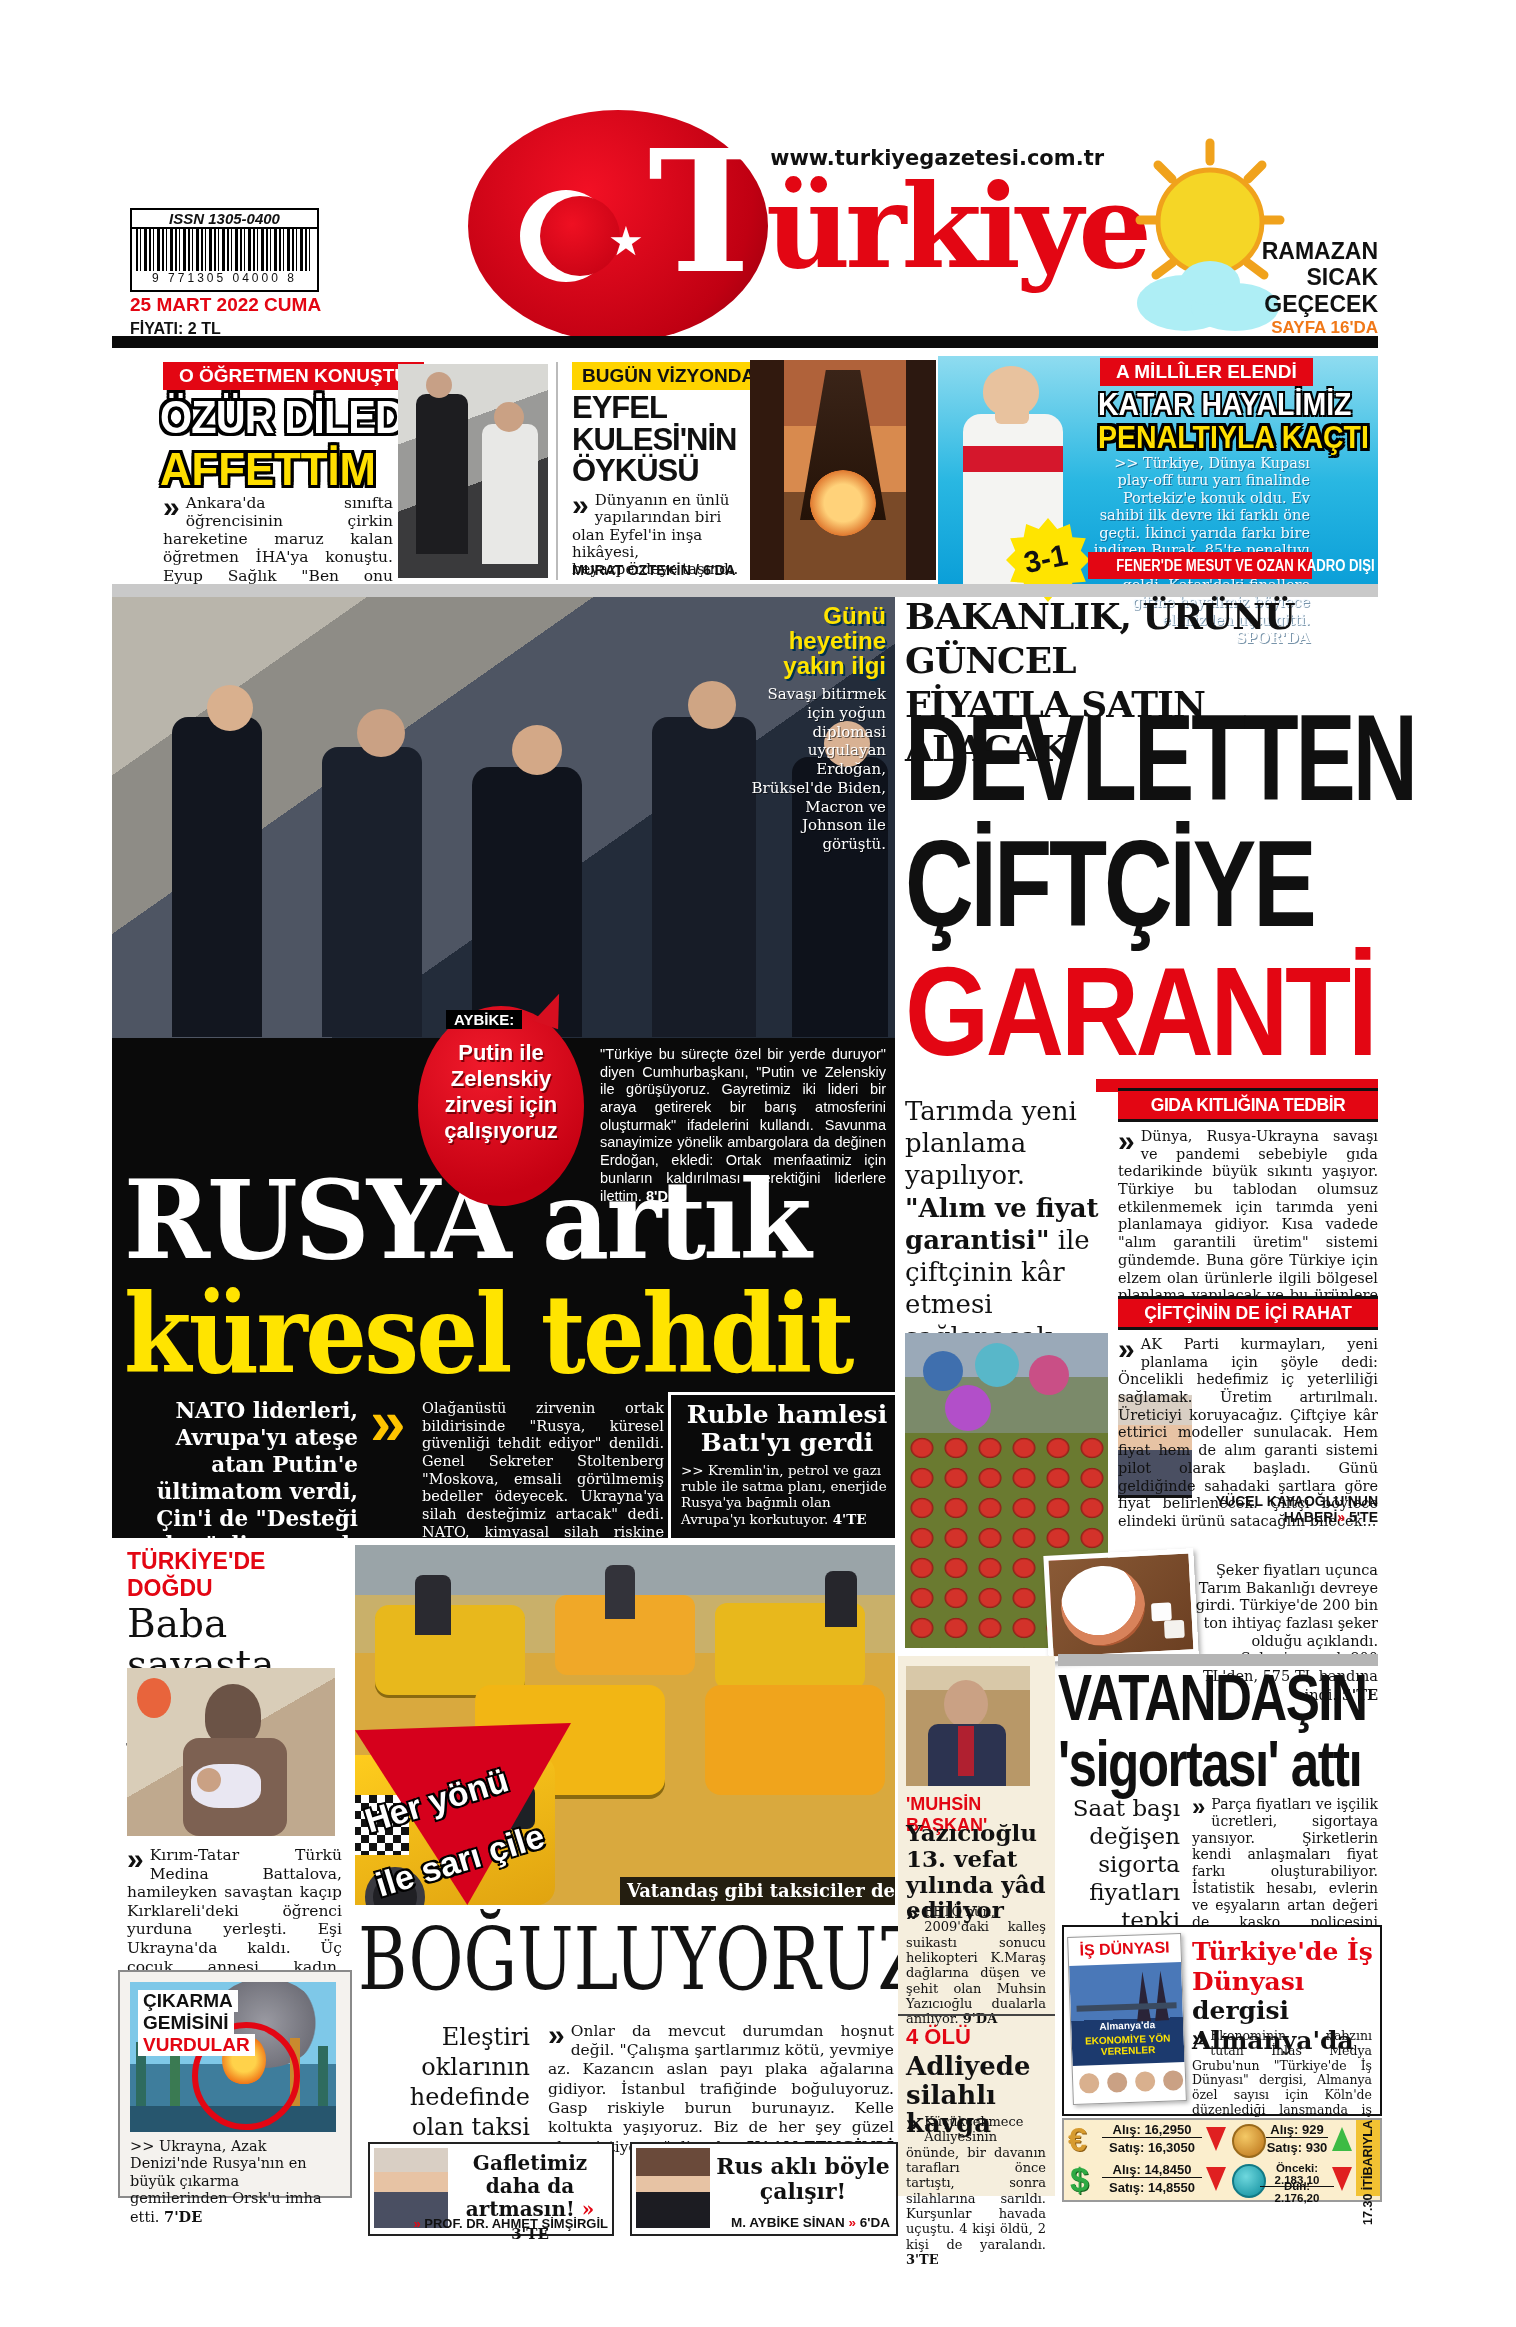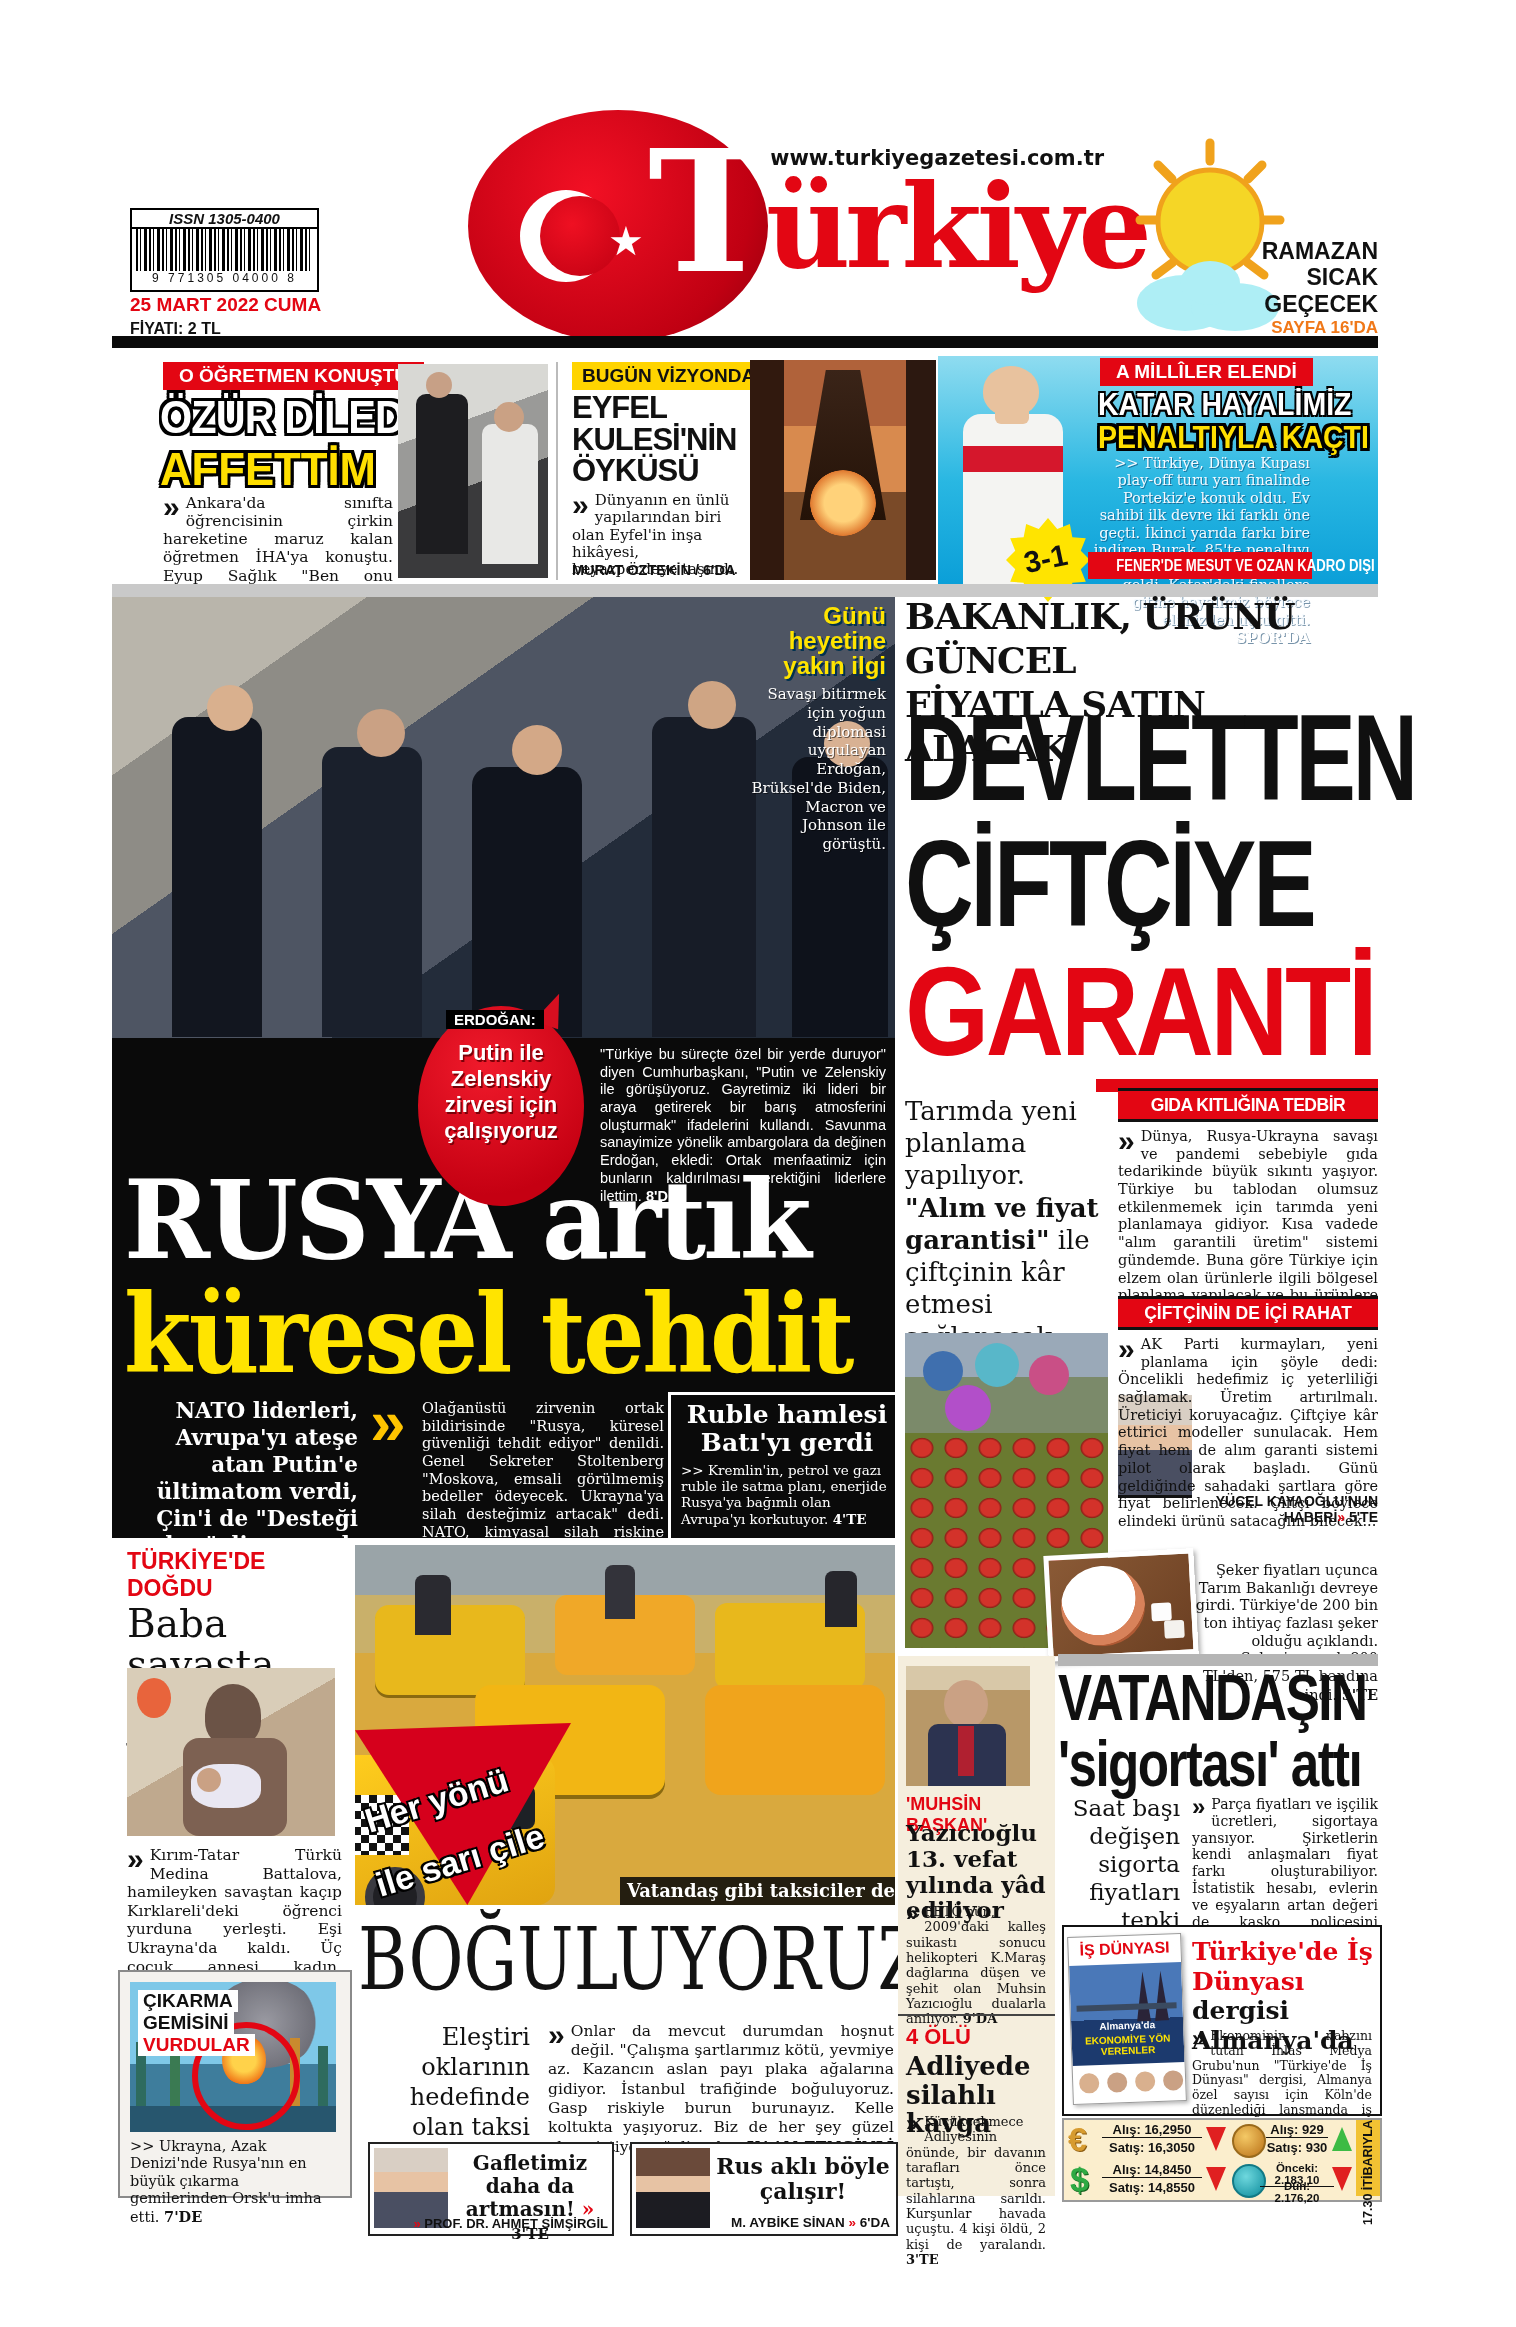--- a/index.html
+++ b/index.html
@@ -189,21 +189,21 @@
       <div class="serif bold ctr" style="font-size:25px;line-height:1.1;color:#fff;">Ruble hamlesi Batı'yı gerdi</div>
       <div class="serif" style="margin-top:6px;font-size:13.5px;line-height:1.2;color:#fff;">
         <span>&gt;&gt; Kremlin'in, petrol ve gazı ruble ile satma planı, enerjide Rusya'ya bağımlı olan Avrupa'yı korkutuyor.</span> <b>4'TE</b>
       </div>
     </div>
   </div>
 
   <div class="abs" style="left:418px;top:998px;width:166px;height:212px;">
     <div class="abs" style="left:0;top:8px;width:166px;height:200px;border-radius:50%;background:radial-gradient(circle at 40% 30%,#f01a2b,#c50012 75%);"></div>
     <div class="abs" style="left:120px;top:-6px;width:0;height:0;border-left:16px solid transparent;border-right:10px solid transparent;border-bottom:34px solid #d70f20;transform:rotate(18deg);"></div>
-    <div class="abs ctr" style="left:28px;top:12px;background:#000;color:#fff;font-weight:bold;font-size:15px;padding:1px 8px;">ERDOĞAN:</div>
+    <div class="abs ctr" style="left:28px;top:12px;background:#000;color:#fff;font-weight:bold;font-size:15px;padding:1px 8px;">AYBİKE:</div>
     <div class="abs ctr bold" style="left:4px;top:42px;width:158px;font-size:22px;line-height:1.18;color:#fff;text-shadow:1.5px 1.5px 0 #7a0008;">
       <div>Putin ile</div>
       <div>Zelenskiy</div>
       <div>zirvesi için</div>
       <div>çalışıyoruz</div>
     </div>
   </div>
 
   <div class="abs" style="left:905px;top:595px;width:473px;height:1060px;">
     <div class="serif bold pre" style="font-size:36px;line-height:1.22;letter-spacing:-1px;">BAKANLIK, ÜRÜNÜ GÜNCEL

